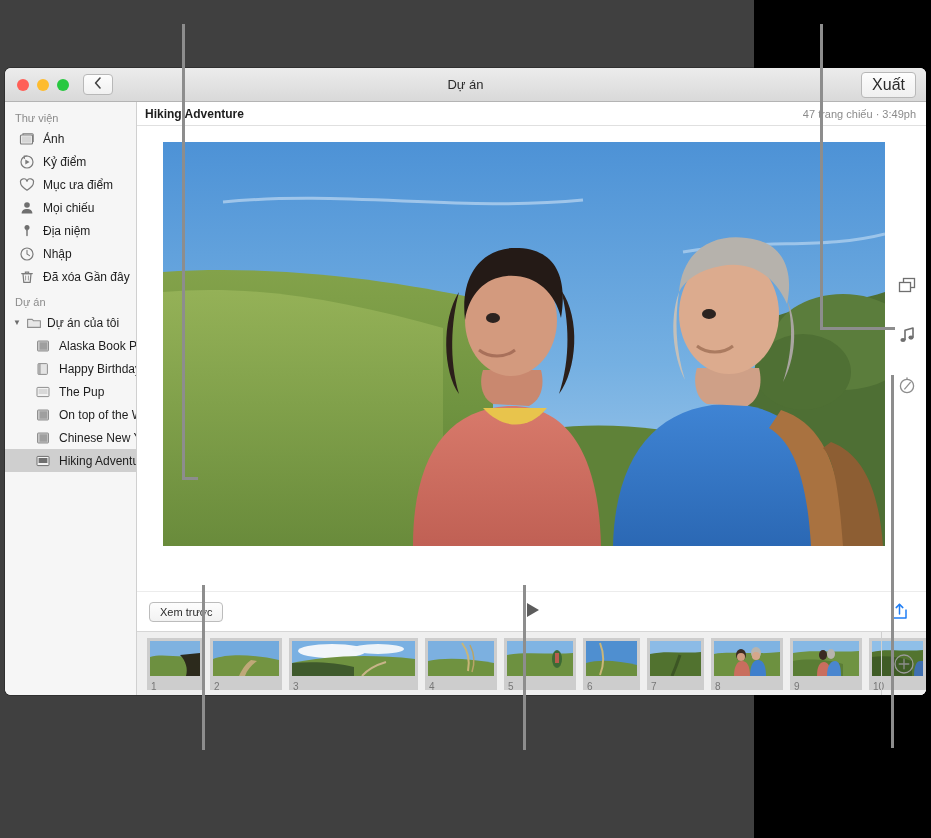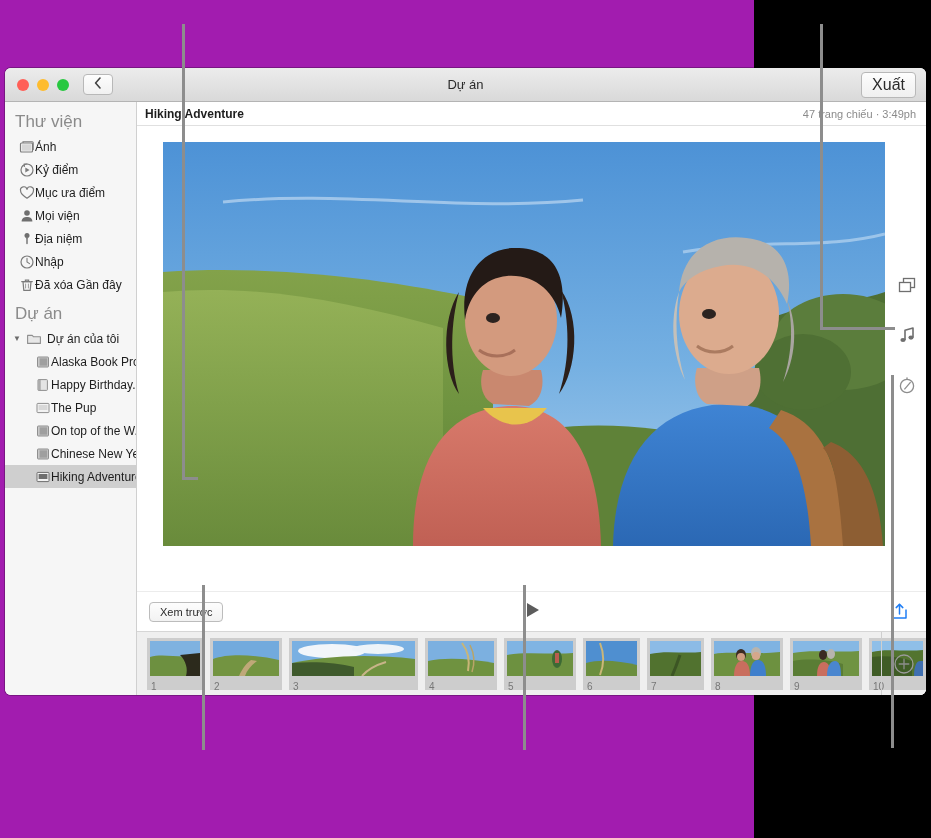--- a/index.html
+++ b/index.html
@@ -2,21 +2,21 @@
 <html><head>
 <meta charset="utf-8">
 <style>
   * { box-sizing: border-box; margin: 0; padding: 0; }
   html, body {
     width: 931px; height: 838px;
     background: #000;
     font-family: "Liberation Sans", sans-serif;
     overflow: hidden;
   }
-  #root { position: relative; width: 754px; height: 838px; background: #a21caf; }
+  #root { position: relative; width: 754px; height: 838px; background: #404040; }
 
   
   .callout { position: absolute; background: #8d8d8d; z-index: 40; }
   .callout.v { width: 3px; }
   .callout.h { height: 3px; }
 
   
   .window {
     position: absolute; left: 5px; top: 68px;
     width: 921px; height: 627px;
@@ -61,25 +61,25 @@
   .body { display: flex; height: calc(627px - 34px); }
 
   
   .sidebar {
     width: 156px; background: #f6f6f6;
     border-right: 1px solid #d0d0d0;
     padding-top: 6px; font-size: 12px; color: #1d1d1d;
     overflow: hidden;
   }
   .sec-head {
-    padding: 4px 0 3px 10px; font-size: 17px; color: #8b8b8b;
+    padding: 4px 0 3px 10px; font-size: 11px; color: #8b8b8b;
   }
   .srow {
     display: flex; align-items: center; height: 23px;
-    padding-left: 14px; color: #1d1d1d;
+    padding-left: 14px; gap: 8px; color: #1d1d1d;
   }
   .srow .lbl { white-space: nowrap; overflow: hidden; }
   .srow.sel { background: #cfcfcf; }
   .ico { width: 16px; height: 16px; flex: 0 0 16px; display:block; }
   .disc { width: 9px; margin-left: -2px; margin-right: -1px; color: #6c6c6c; font-size: 8px; }
   .prow { padding-left: 30px; }
   .prow-top { padding-left: 10px; gap: 5px; }
 
   
   .main { flex: 1; display: flex; flex-direction: column; background: #fff; position: relative; }
@@ -204,21 +204,21 @@
           <span class="lbl">Mục ưa điểm</span>
         </div>
 
         <div class="srow">
           <span class="ico">
             <svg viewBox="0 0 16 16">
                 <circle cx="8" cy="5" r="2.8" fill="#6f6f6f"></circle>
                 <path d="M2.6 13.6 C2.6 10.3 5 9 8 9 C11 9 13.4 10.3 13.4 13.6 Z" fill="#6f6f6f"></path>
               </svg>
           </span>
-          <span class="lbl">Mọi viện</span>
+          <span class="lbl">Mọi chiếu</span>
         </div>
 
         <div class="srow">
           <span class="ico">
             <svg viewBox="0 0 16 16">
                 <circle cx="8" cy="4.6" r="2.5" fill="#6f6f6f"></circle>
                 <rect x="7.3" y="6.6" width="1.4" height="6.6" rx="0.7" fill="#6f6f6f"></rect>
               </svg>
           </span>
           <span class="lbl">Địa niệm</span>

